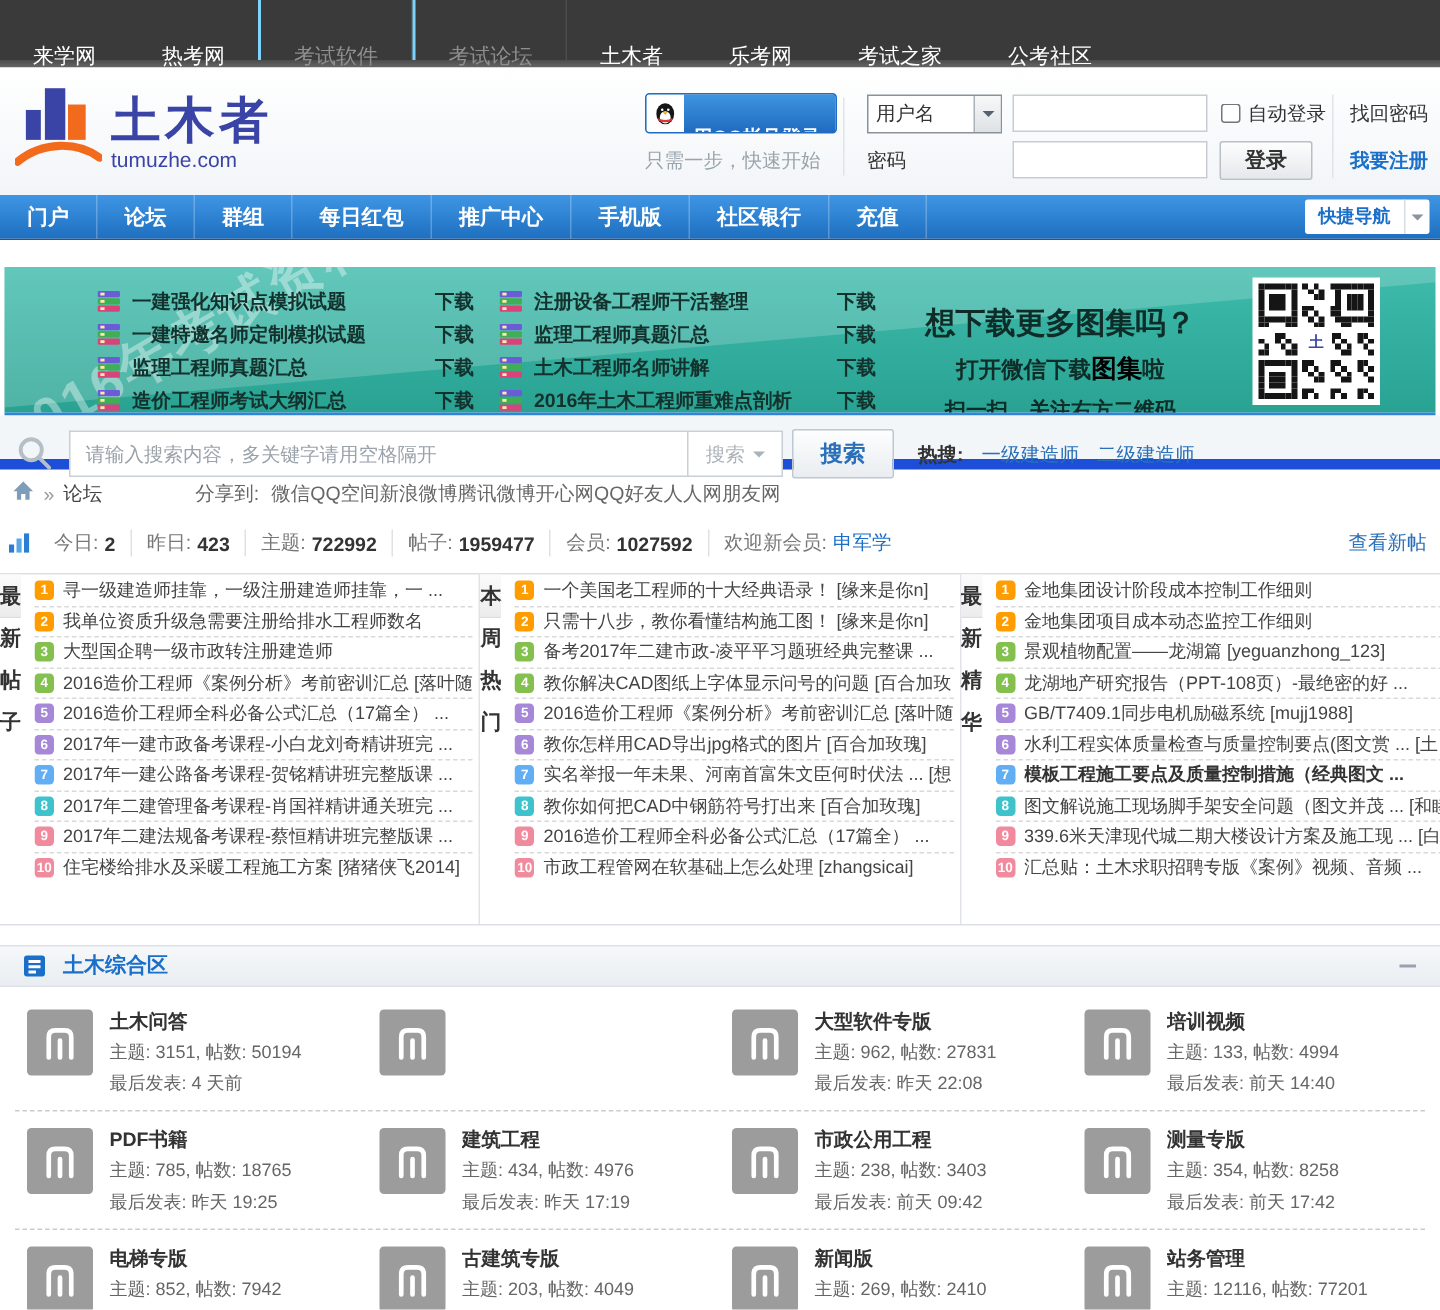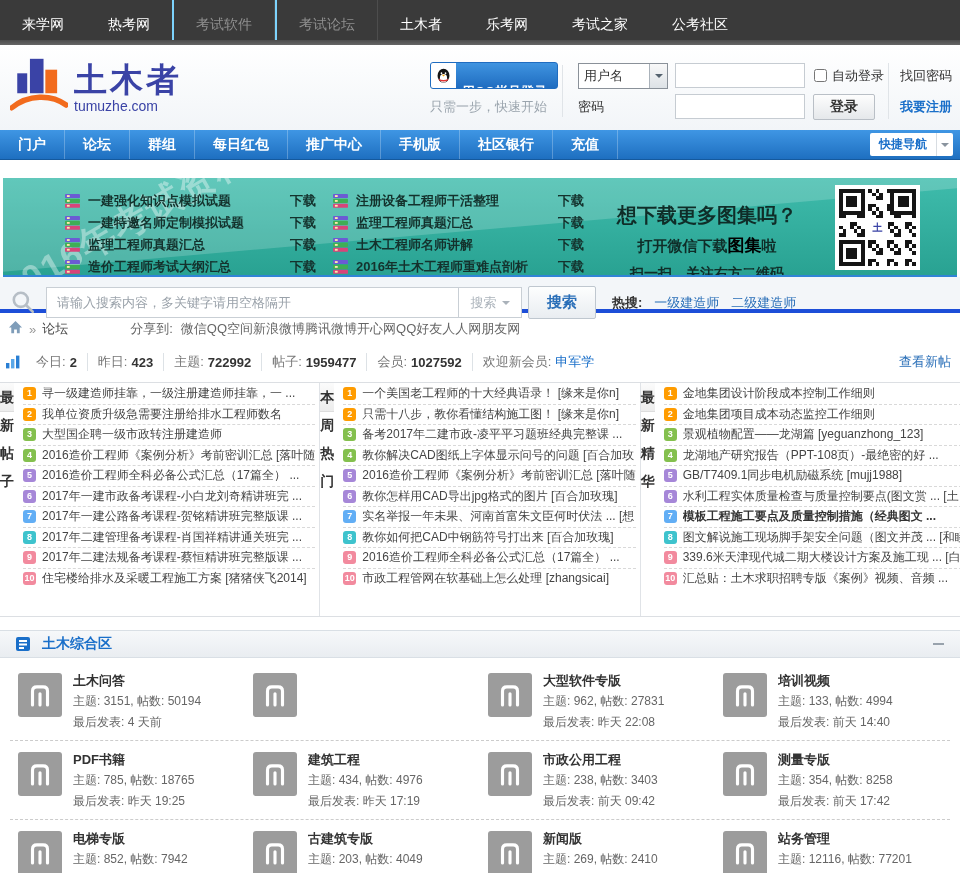--- a/index.html
+++ b/index.html
@@ -1,21 +1,21 @@
 <!DOCTYPE html>
 <html><head>
 <meta charset="utf-8">
 <style>
 *{box-sizing:border-box;margin:0;padding:0}
 html,body{width:960px;height:873px;overflow:hidden}
 body{font-family:"Liberation Sans","DejaVu Sans",sans-serif;background:#fff;position:relative}
 
 
 .topbar{height:40px;background:#3a3a3a;display:flex}
-.topbar .item{color:#fff;font-size:14px;line-height:40px;padding:4px 22px;cursor:pointer;white-space:nowrap}
+.topbar .item{color:#fff;font-size:14px;line-height:40px;padding:17px 22px;cursor:pointer;white-space:nowrap}
 .topbar .item.dim{color:#8f8f8f;border-left:2px solid #7dd3fc;border-right:1px solid #4d4d4d}
 .topstrip{height:5px;background:linear-gradient(#4c4c4c,#666)}
 
 
 .header{height:85px;background:linear-gradient(#ffffff,#f2f5f8);position:relative}
 .logo{position:absolute;left:10px;top:8px;display:flex;cursor:pointer}
 .logo-text{margin-left:6px;margin-top:10px}
 .logo-text .cn{font-size:33px;font-weight:bold;color:#3a43a6;line-height:34px;letter-spacing:3px}
 .logo-text .en{font-size:14px;color:#3a43a6;margin-top:1px}
 .qq-box{position:absolute;left:430px;top:17px}
@@ -62,21 +62,21 @@
 .promo .l1{font-size:20px;font-weight:bold;margin-bottom:5px}
 .promo .l2{font-size:15px;font-weight:bold;margin-bottom:8px}
 .promo .l2 strong{font-size:17px;font-weight:900;color:#000}
 .promo .l3{font-size:14px;font-weight:bold}
 .qr{position:absolute;left:832px;top:7px;width:85px;height:85px;background:#fff;padding:4px}
 .qr-grid{width:100%;height:100%;display:grid;grid-template-columns:repeat(21,1fr);grid-template-rows:repeat(21,1fr);position:relative}
 .qm{background:#151515}
 .qr-logo{position:absolute;left:50%;top:50%;transform:translate(-50%,-50%);width:20px;height:20px;background:#fff;border-radius:3px;display:flex;align-items:center;justify-content:center;font-size:10px;color:#3a43a6;font-weight:bold}
 
 
-.searchbar{height:36px;background:#f3f6f9;border-bottom:4px solid #1d4ed8;position:relative}
+.searchbar{height:36px;background:#f3f6f9;border-bottom:7px solid #1d4ed8;position:relative}
 .sicon{position:absolute;left:10px;top:12px}
 .search-input{position:absolute;left:46px;top:10px;width:412px;height:31px;border:1px solid #c9cfd5;border-right:none;background:#fff;padding:0 10px;font-size:13px;color:#333;font-family:inherit}
 .search-input::placeholder{color:#9aa2aa}
 .search-scope{position:absolute;left:458px;top:10px;width:64px;height:31px;background:#fff;border:1px solid #c9cfd5;display:flex;align-items:center;justify-content:center;gap:5px;color:#aab2ba;font-size:13px;cursor:pointer}
 .scarw{border:4px solid transparent;border-top-color:#aab2ba;margin-top:4px}
 .search-btn{position:absolute;left:528px;top:9px;width:68px;height:33px;background:linear-gradient(#fdfefe,#e9edf1);border:1px solid #bfc7cf;border-radius:2px;color:#2a6fb8;font-weight:bold;font-size:15px;cursor:pointer;font-family:inherit}
 .hot{position:absolute;left:612px;top:17px;font-size:13px;display:flex;align-items:center}
 .hot .hlabel{color:#333;font-weight:bold}
 .hot .hlink{color:#2a6fb8;margin-left:12px;cursor:pointer}
 

